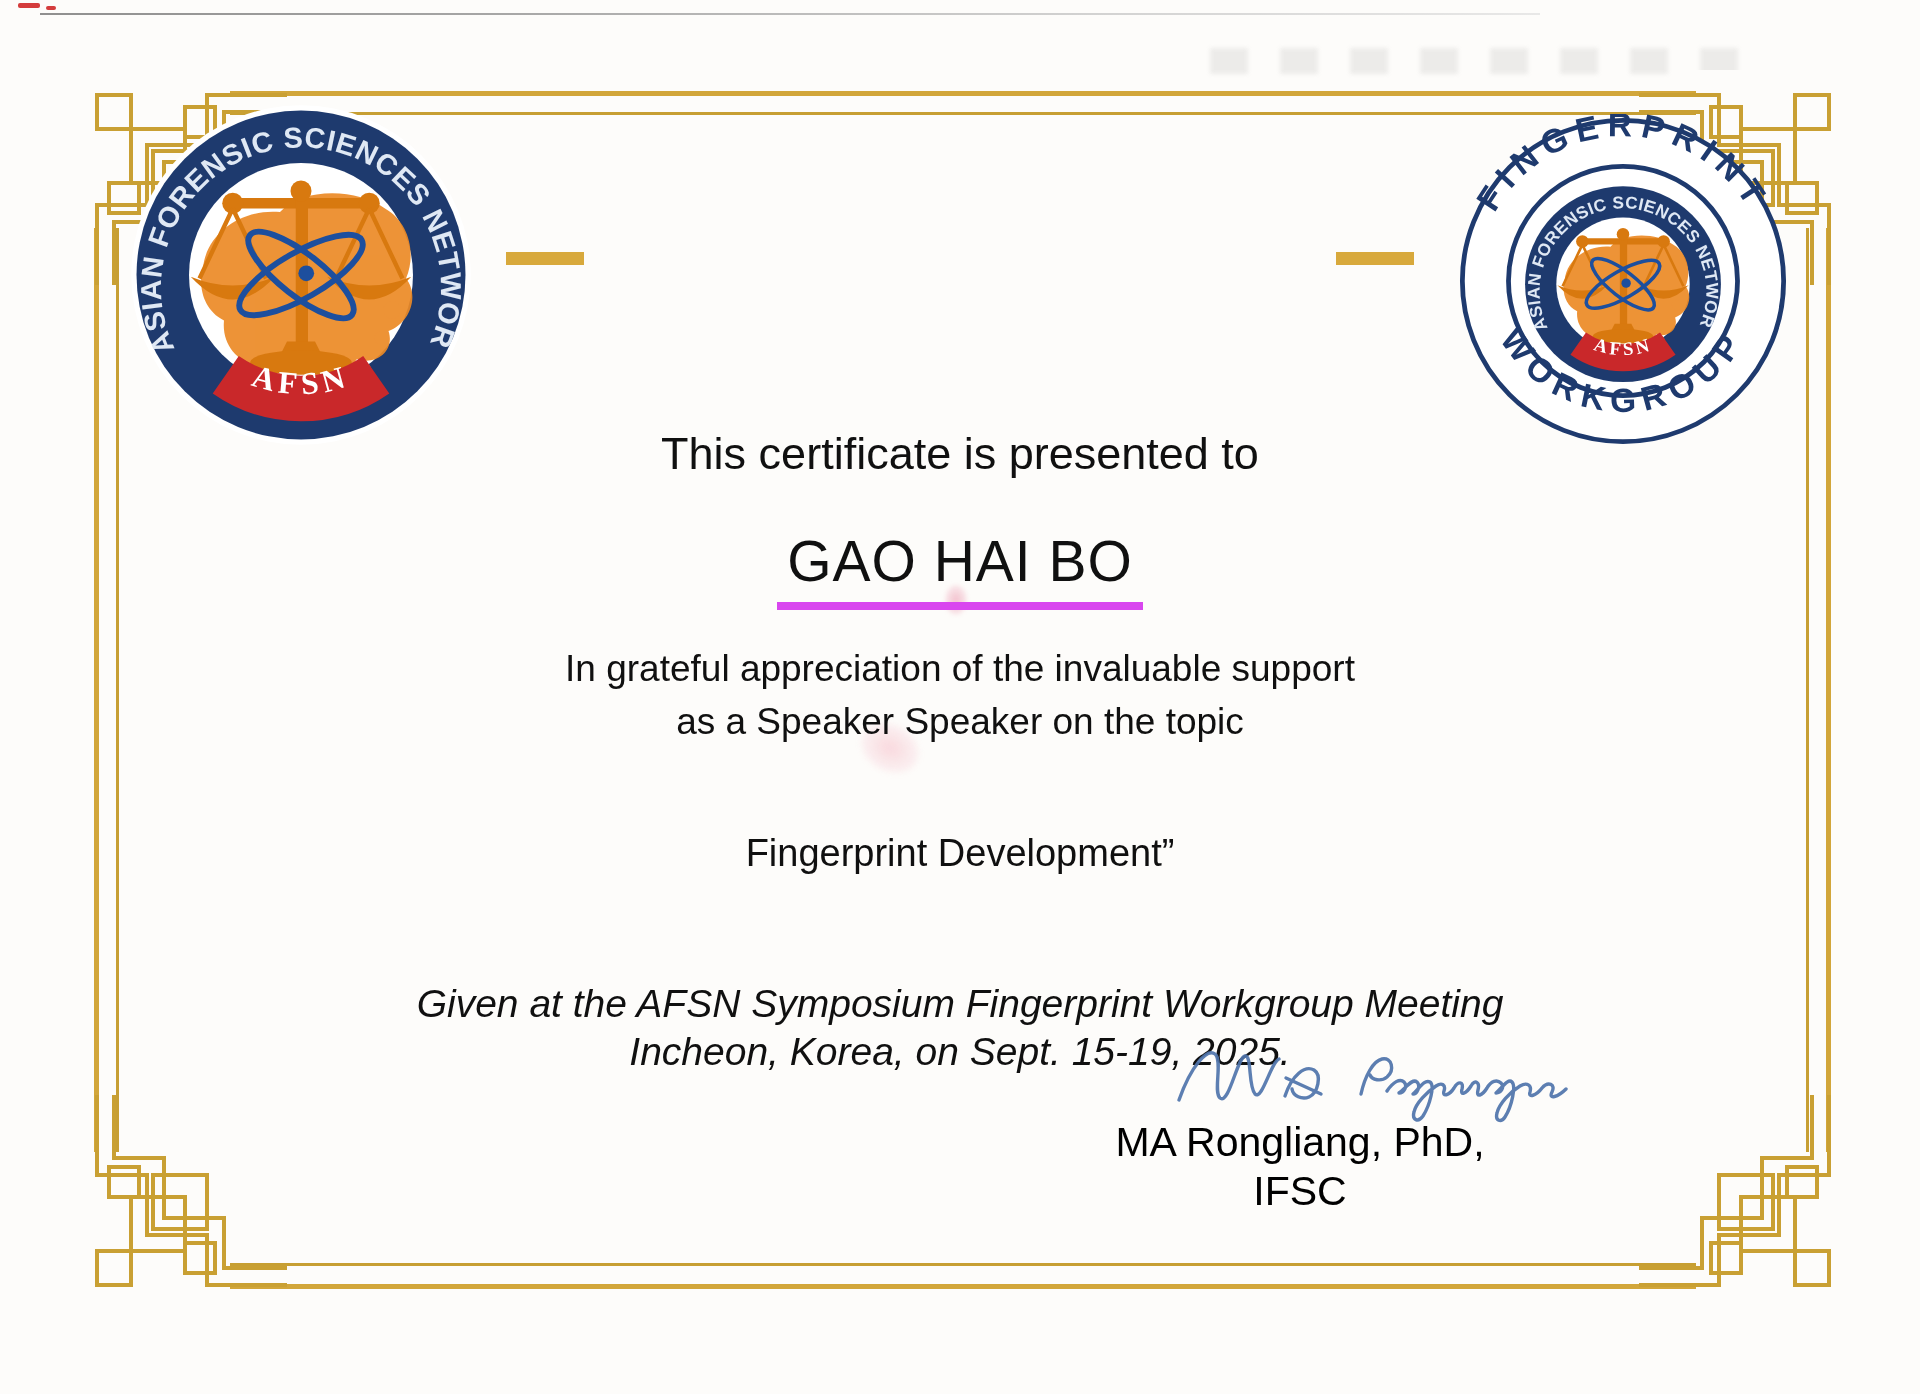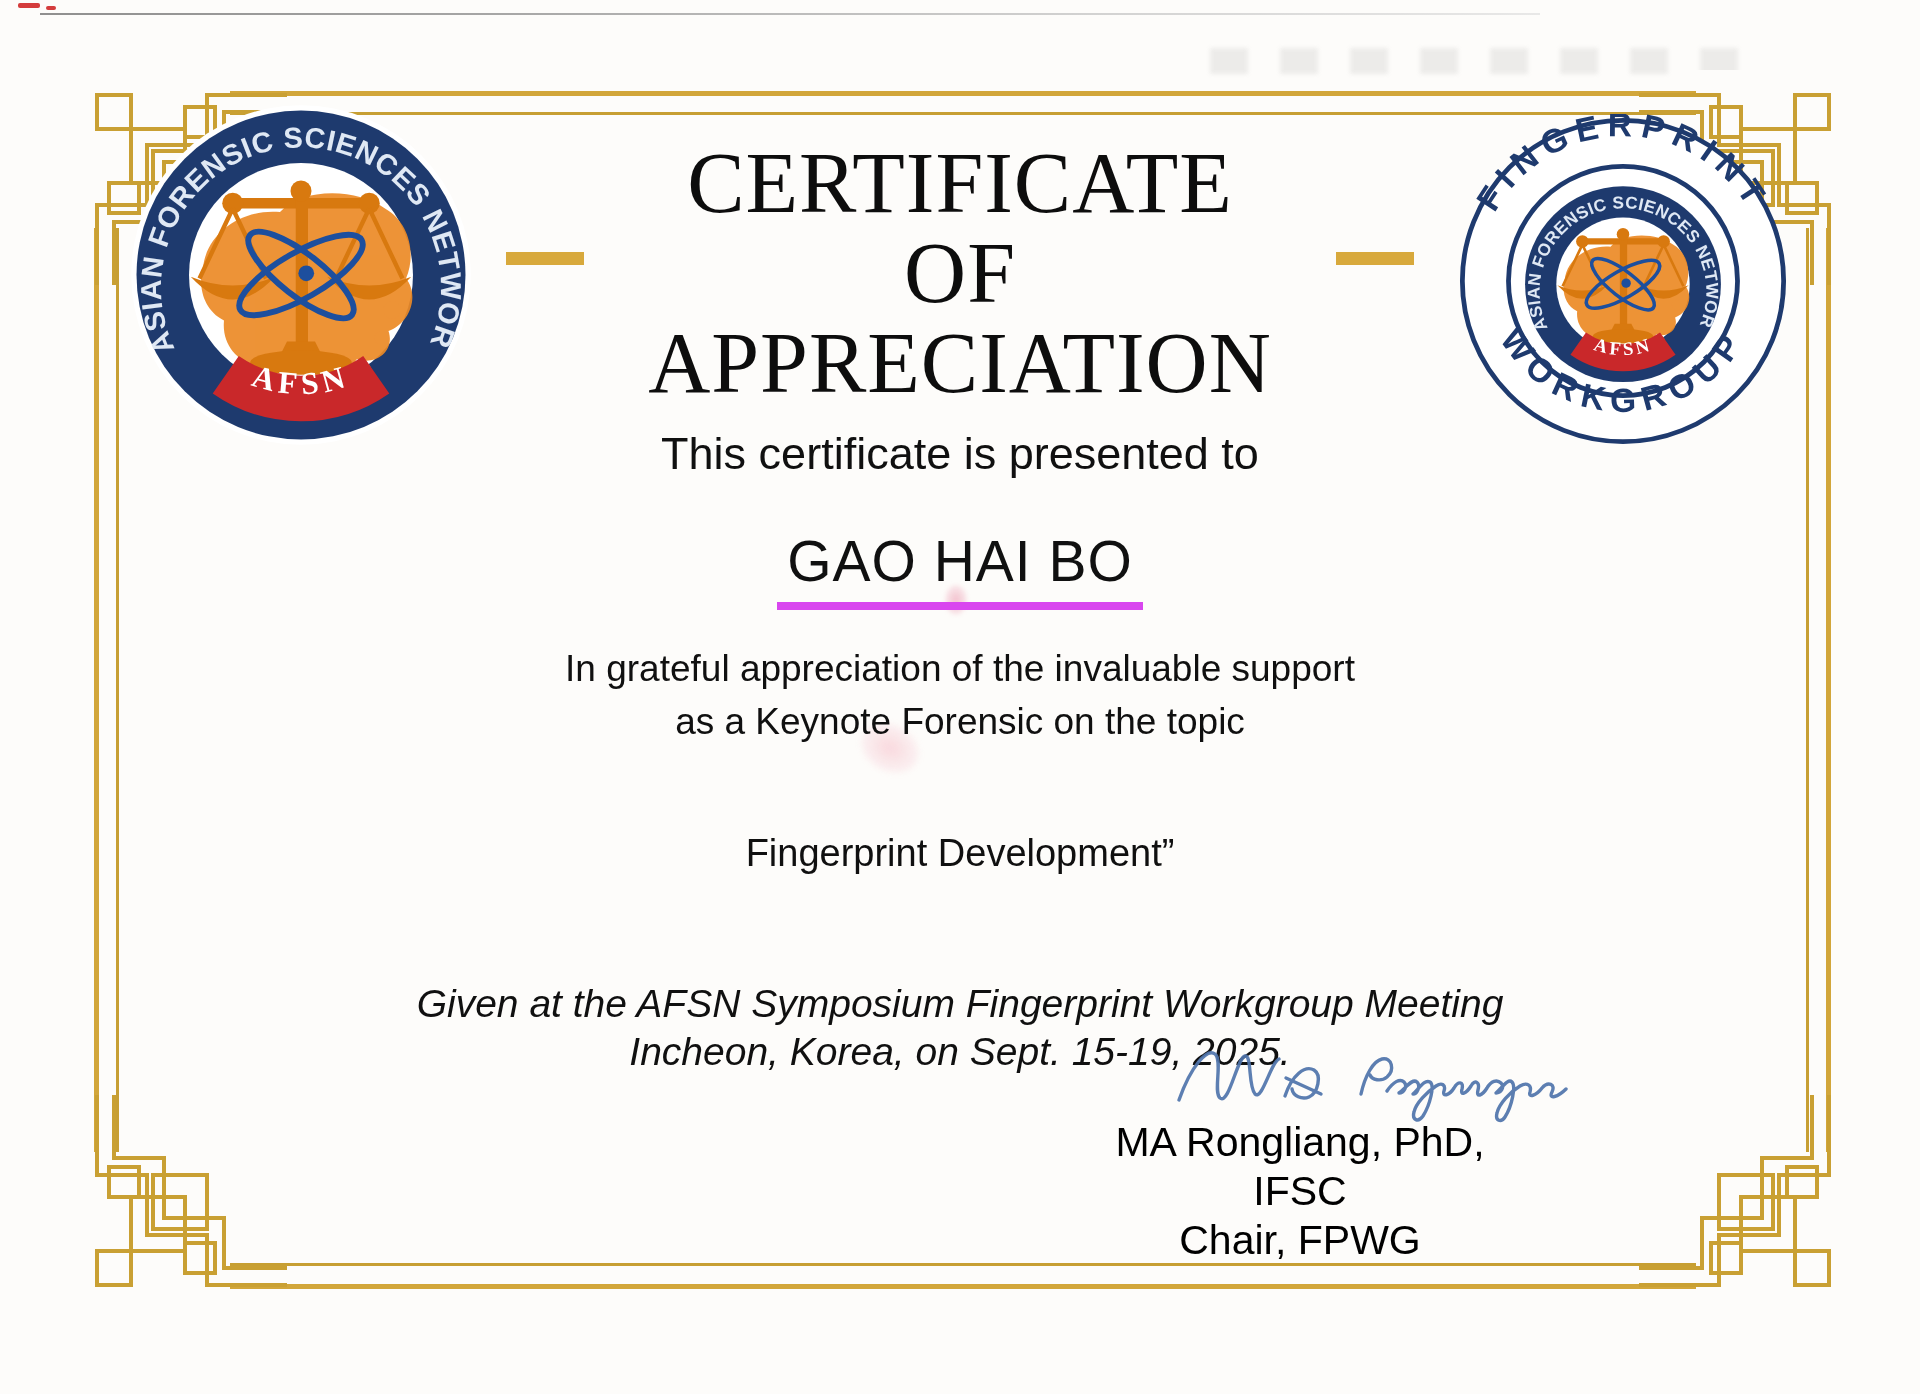--- a/index.html
+++ b/index.html
@@ -166,37 +166,32 @@
     <circle cx="105" cy="105" r="72" fill="#ffffff" stroke="#1e3a6e" stroke-width="3"></circle>
     <text font-family="Liberation Sans, sans-serif" font-size="21" font-weight="bold" fill="#1e3a6e" text-anchor="middle" letter-spacing="5">
       <textPath href="#fpTop" startOffset="50%">FINGERPRINT</textPath>
     </text>
     <text font-family="Liberation Sans, sans-serif" font-size="21" font-weight="bold" fill="#1e3a6e" text-anchor="middle" letter-spacing="5">
       <textPath href="#fpBottom" startOffset="50%">WORKGROUP</textPath>
     </text>
     <use href="#afsnLogo" transform="translate(105,107) scale(0.655) translate(-100,-100)"></use>
   </svg>
 
-  <div class="txt title">
-    <div>CERTIFICATE</div>
-    <div>OF</div>
-    <div>APPRECIATION</div>
-  </div>
   <div class="dash left"></div>
   <div class="dash right"></div>
 
   <div class="txt presented">This certificate is presented to</div>
 
   <div class="txt recipient-wrap">
     <span class="recipient">GAO HAI BO</span>
   </div>
 
   <div class="txt appreciation">
     <div>In grateful appreciation of the invaluable support</div>
-    <div>as a Keynote Forensic on the topic</div>
+    <div>as a Speaker Speaker on the topic</div>
   </div>
 
   <div class="txt topic2">Fingerprint Development”</div>
 
   <div class="txt event">
     <div>Given at the AFSN Symposium Fingerprint Workgroup Meeting</div>
     <div>Incheon, Korea, on Sept. 15-19, 2025.</div>
   </div>
 
   <svg class="signature" viewBox="0 0 410 100">
@@ -212,16 +207,15 @@
                C 277,63 284,62 289,54 C 293,47 299,47 297,55 C 295,62 301,60 306,52
                C 310,45 315,48 313,56 C 311,64 317,62 322,54 C 326,47 332,45 336,49
                C 340,53 336,59 331,59 C 337,54 343,44 347,48 C 351,52 347,72 340,83
                C 336,89 330,87 332,79 C 334,70 345,58 355,52 C 362,48 367,51 365,58
                C 363,64 371,62 377,54 C 383,47 391,50 387,58 C 383,66 393,63 401,55"></path>
     </g>
   </svg>
 
   <div class="signer">
     <div>MA Rongliang, PhD, IFSC</div>
-    <div>Chair, FPWG</div>
   </div>
 
 </div>
 
 </body></html>

